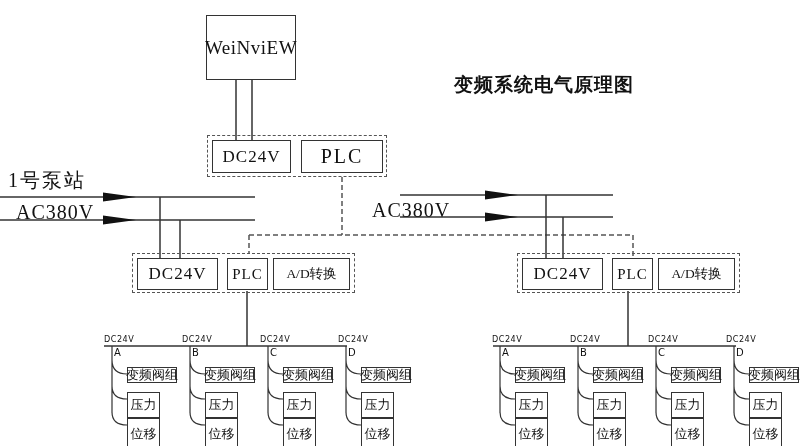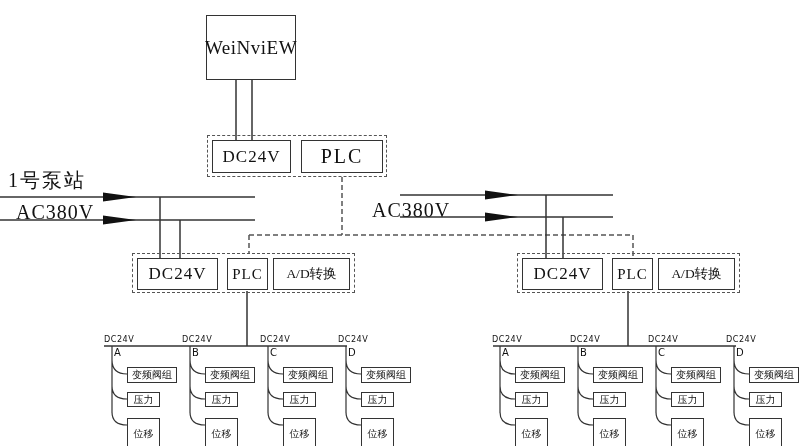--- a/index.html
+++ b/index.html
@@ -33,24 +33,24 @@
     position:absolute;left:0;top:0;font-size:9px;letter-spacing:.5px;
     font-family:"DejaVu Sans",sans-serif;font-stretch:condensed;
   }
   .branch-id{
     position:absolute;left:10px;top:13px;font-size:10px;
     font-family:"DejaVu Sans",sans-serif;
   }
   .devbox{
     position:absolute;border:1px solid #333;background:#fff;box-sizing:border-box;
     display:flex;align-items:center;justify-content:center;
-    font-size:10px;font-family:"DejaVu Sans",sans-serif;white-space:nowrap;
+    font-size:13px;font-family:"DejaVu Sans",sans-serif;white-space:nowrap;
   }
   .dev1{left:23px;top:33px;width:50px;height:16px;}
-  .dev2{left:23px;top:58px;width:33px;height:15px;}
+  .dev2{left:23px;top:58px;width:33px;height:26px;}
   .dev3{left:23px;top:84px;width:33px;height:31px;}
 </style>
 </head>
 <body>
 
 <div id="stage">
 
   <svg id="wires" width="801" height="446" viewBox="0 0 801 446">
     <g stroke="#333" stroke-width="1.5" fill="none">
 
@@ -102,20 +102,21 @@
         <path d="M346,346 V413 M346,360 Q346,374 361,374 M346,386 Q346,399 361,399 M346,412 Q346,425 361,425"></path>
 
         <path d="M500,346 V413 M500,360 Q500,374 515,374 M500,386 Q500,399 515,399 M500,412 Q500,425 515,425"></path>
         <path d="M578,346 V413 M578,360 Q578,374 593,374 M578,386 Q578,399 593,399 M578,412 Q578,425 593,425"></path>
         <path d="M656,346 V413 M656,360 Q656,374 671,374 M656,386 Q656,399 671,399 M656,412 Q656,425 671,425"></path>
         <path d="M734,346 V413 M734,360 Q734,374 749,374 M734,386 Q734,399 749,399 M734,412 Q734,425 749,425"></path>
       </g>
     </g>
   </svg>
 
+  <div class="diagram-title">变频系统电气原理图</div>
 
   <div class="solidbox hmi-text" style="left:206px;top:15px;width:90px;height:65px;text-align:center;">
     <span>WeiNviEW</span>
   </div>
 
   <div class="dashedbox" style="left:207px;top:135px;width:180px;height:42px;"></div>
   <div class="solidbox cab-text" style="left:212px;top:140px;width:79px;height:33px;">
     <span>DC24V</span>
   </div>
   <div class="solidbox plc-top-text" style="left:301px;top:140px;width:82px;height:33px;">

